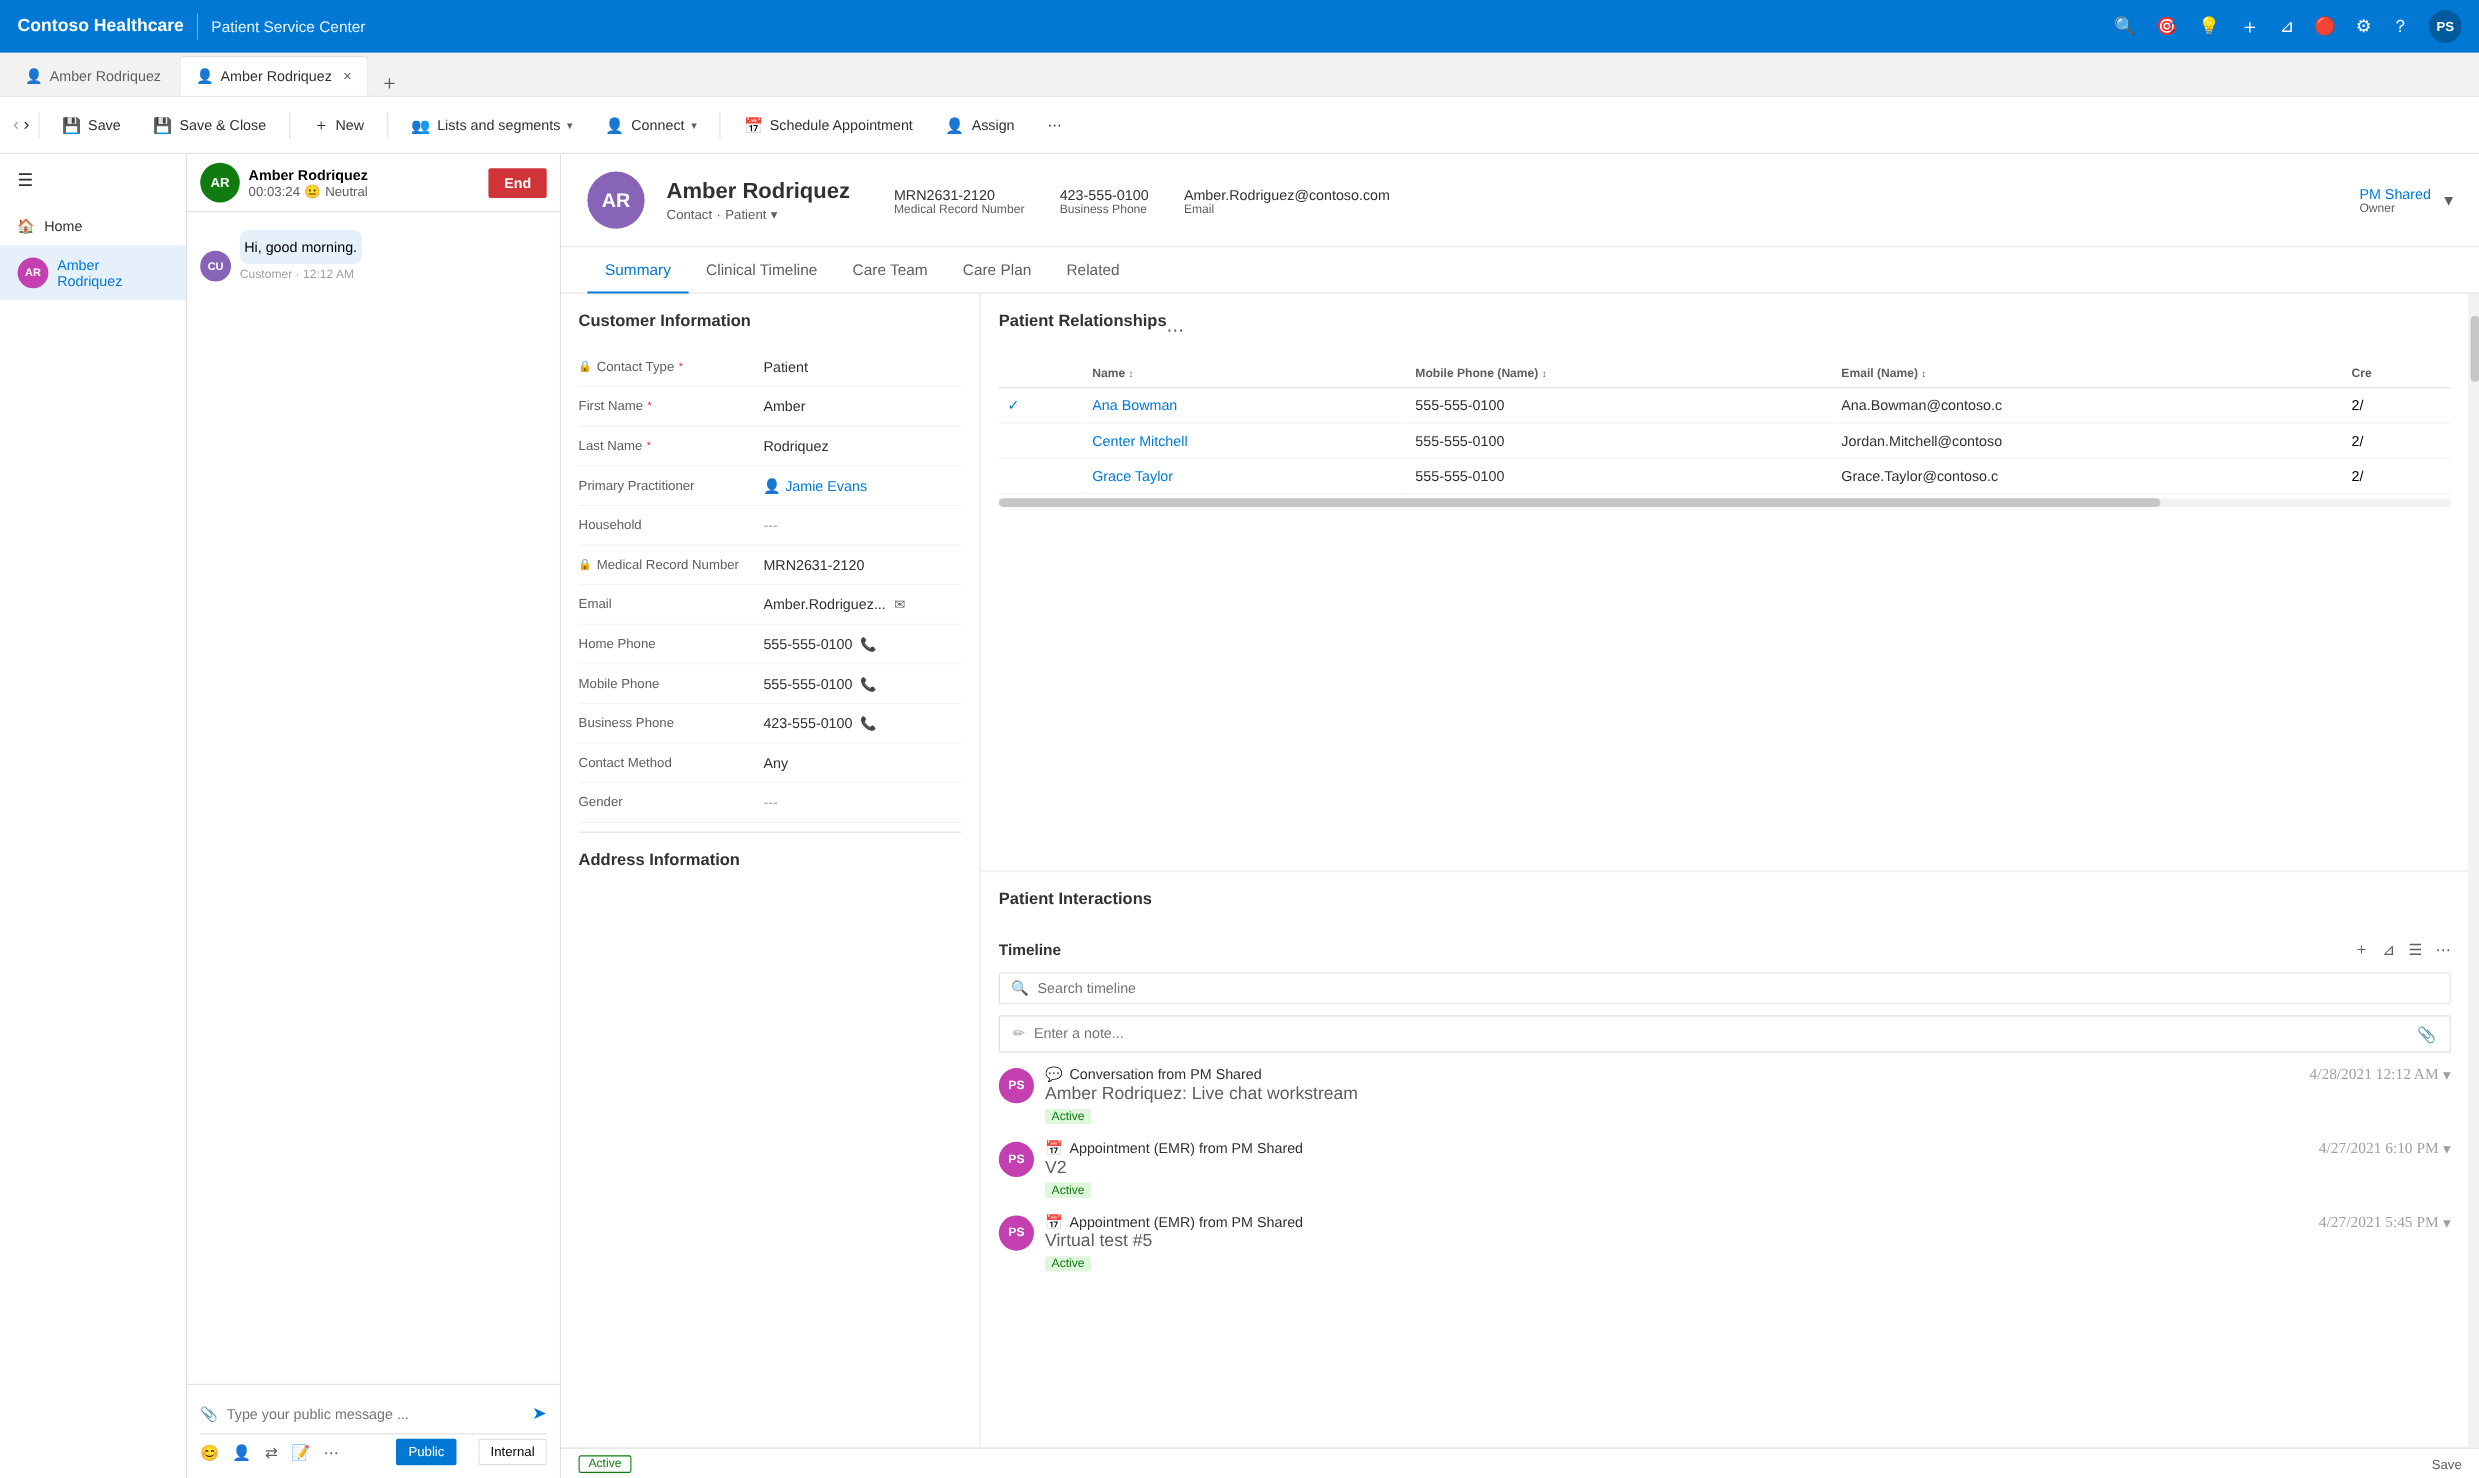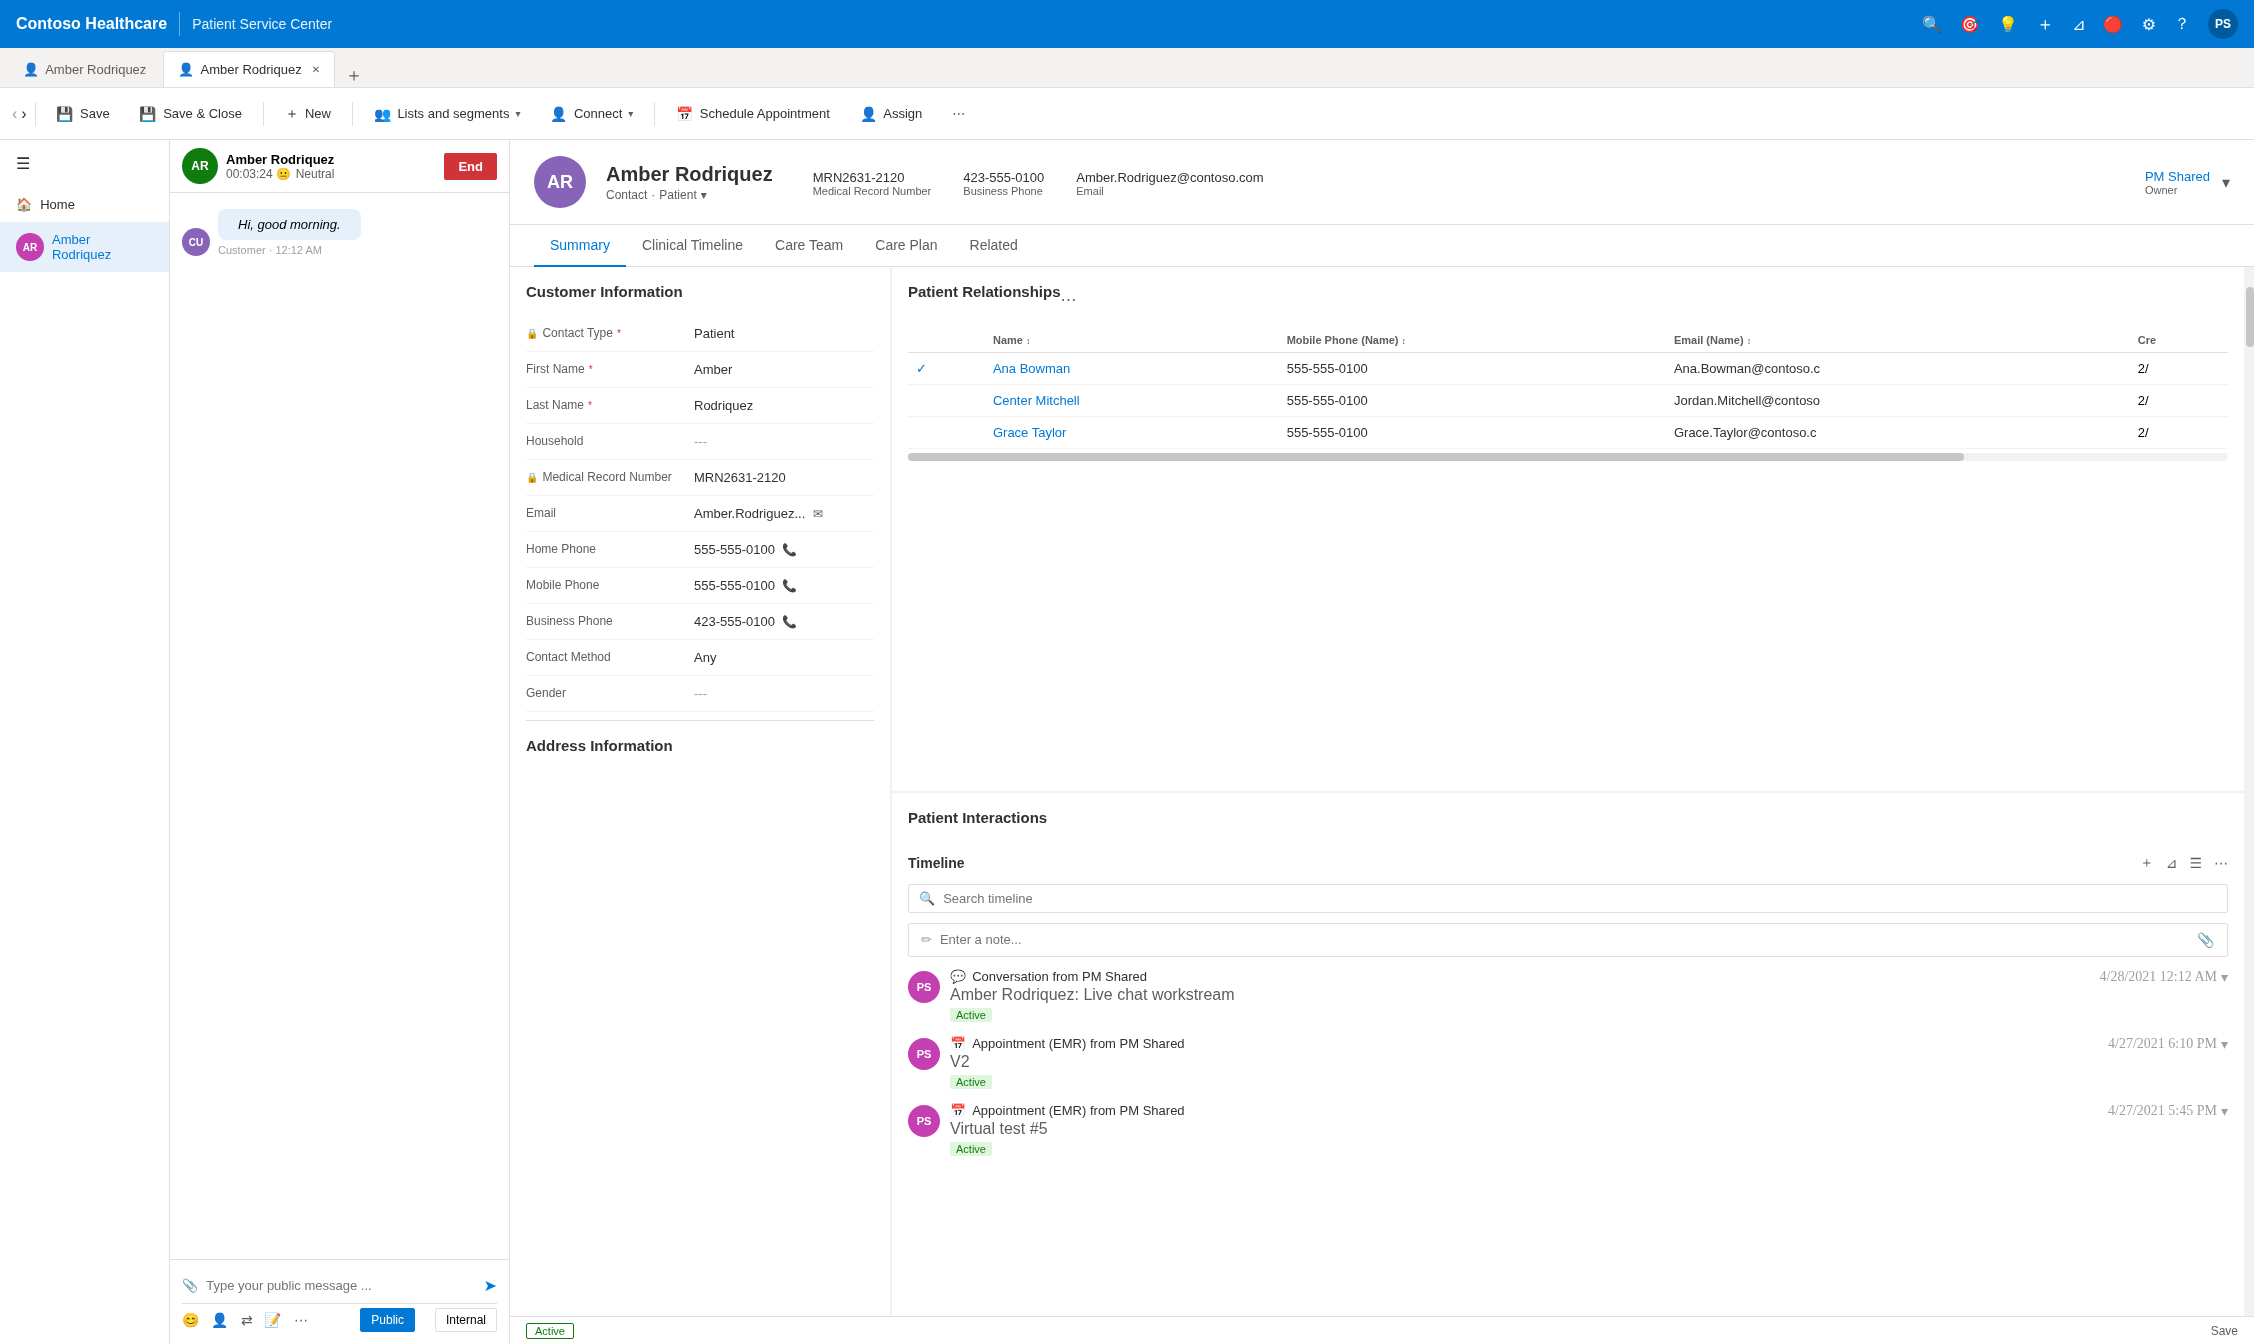--- a/index.html
+++ b/index.html
@@ -112,21 +112,21 @@
       border-bottom: 1px solid #e1dfdd;
     }
     .conv-contact-info { display: flex; align-items: center; gap: 8px; }
     .conv-avatar { width: 36px; height: 36px; border-radius: 50%; background: #107c10; display: flex; align-items: center; justify-content: center; color: white; font-size: 12px; font-weight: 600; }
     .conv-name { font-weight: 600; font-size: 13px; }
     .conv-timer { font-size: 12px; color: #605e5c; display: flex; align-items: center; gap: 4px; }
     .end-btn { background: #d13438; color: white; border: none; border-radius: 2px; padding: 6px 14px; font-size: 13px; cursor: pointer; font-weight: 600; }
     .conv-messages { flex: 1; padding: 16px 12px; overflow-y: auto; display: flex; flex-direction: column; gap: 8px; }
     .msg-bubble-wrapper { display: flex; align-items: flex-end; gap: 8px; }
     .msg-avatar { width: 28px; height: 28px; border-radius: 50%; background: #0078d4; display: flex; align-items: center; justify-content: center; color: white; font-size: 10px; font-weight: 600; flex-shrink: 0; }
-    .msg-bubble { background: #e5f0fb; border-radius: 8px; padding: 8px 20px; max-width: 220px; font-size: 13px; font-style: italic; }
+    .msg-bubble { background: #e5f0fb; border-radius: 8px; padding: 8px 4px; max-width: 220px; font-size: 13px; }
     .msg-meta { font-size: 11px; color: #a19f9d; margin-top: 4px; }
     .conv-footer { border-top: 1px solid #e1dfdd; padding: 8px 12px; }
     .conv-input-row { display: flex; align-items: center; gap: 8px; padding: 8px 0; }
     .conv-input { flex: 1; border: none; outline: none; font-size: 13px; color: #323130; background: none; }
     .conv-send { background: none; border: none; cursor: pointer; color: #0078d4; font-size: 16px; }
     .conv-toolbar { display: flex; align-items: center; gap: 12px; padding: 4px 0; border-top: 1px solid #e1dfdd; }
     .conv-toolbar-btn { background: none; border: none; cursor: pointer; color: #605e5c; font-size: 14px; }
     .conv-mode-btns { margin-left: auto; display: flex; gap: 20px; }
     .mode-btn { border: 1px solid #e1dfdd; border-radius: 2px; padding: 4px 10px; font-size: 12px; cursor: pointer; background: #fff; }
     .mode-btn.active { background: #0078d4; color: white; border-color: #0078d4; }
@@ -527,20 +527,27 @@
         </div>
 
         <div class="form-row">
           <div class="form-label">
             Last Name
             <span class="form-required">*</span>
           </div>
           <div class="form-value">Rodriquez</div>
         </div>
 
+        <div class="form-row">
+          <div class="form-label">Primary Practitioner</div>
+          <div class="form-value link">
+            <span style="color:#0078d4;">👤</span>
+            Jamie Evans
+          </div>
+        </div>
 
         <div class="form-row">
           <div class="form-label">Household</div>
           <div class="form-value form-value-dash">---</div>
         </div>
 
         <div class="form-row">
           <div class="form-label">
             <span class="lock-icon">🔒</span>
             Medical Record Number

